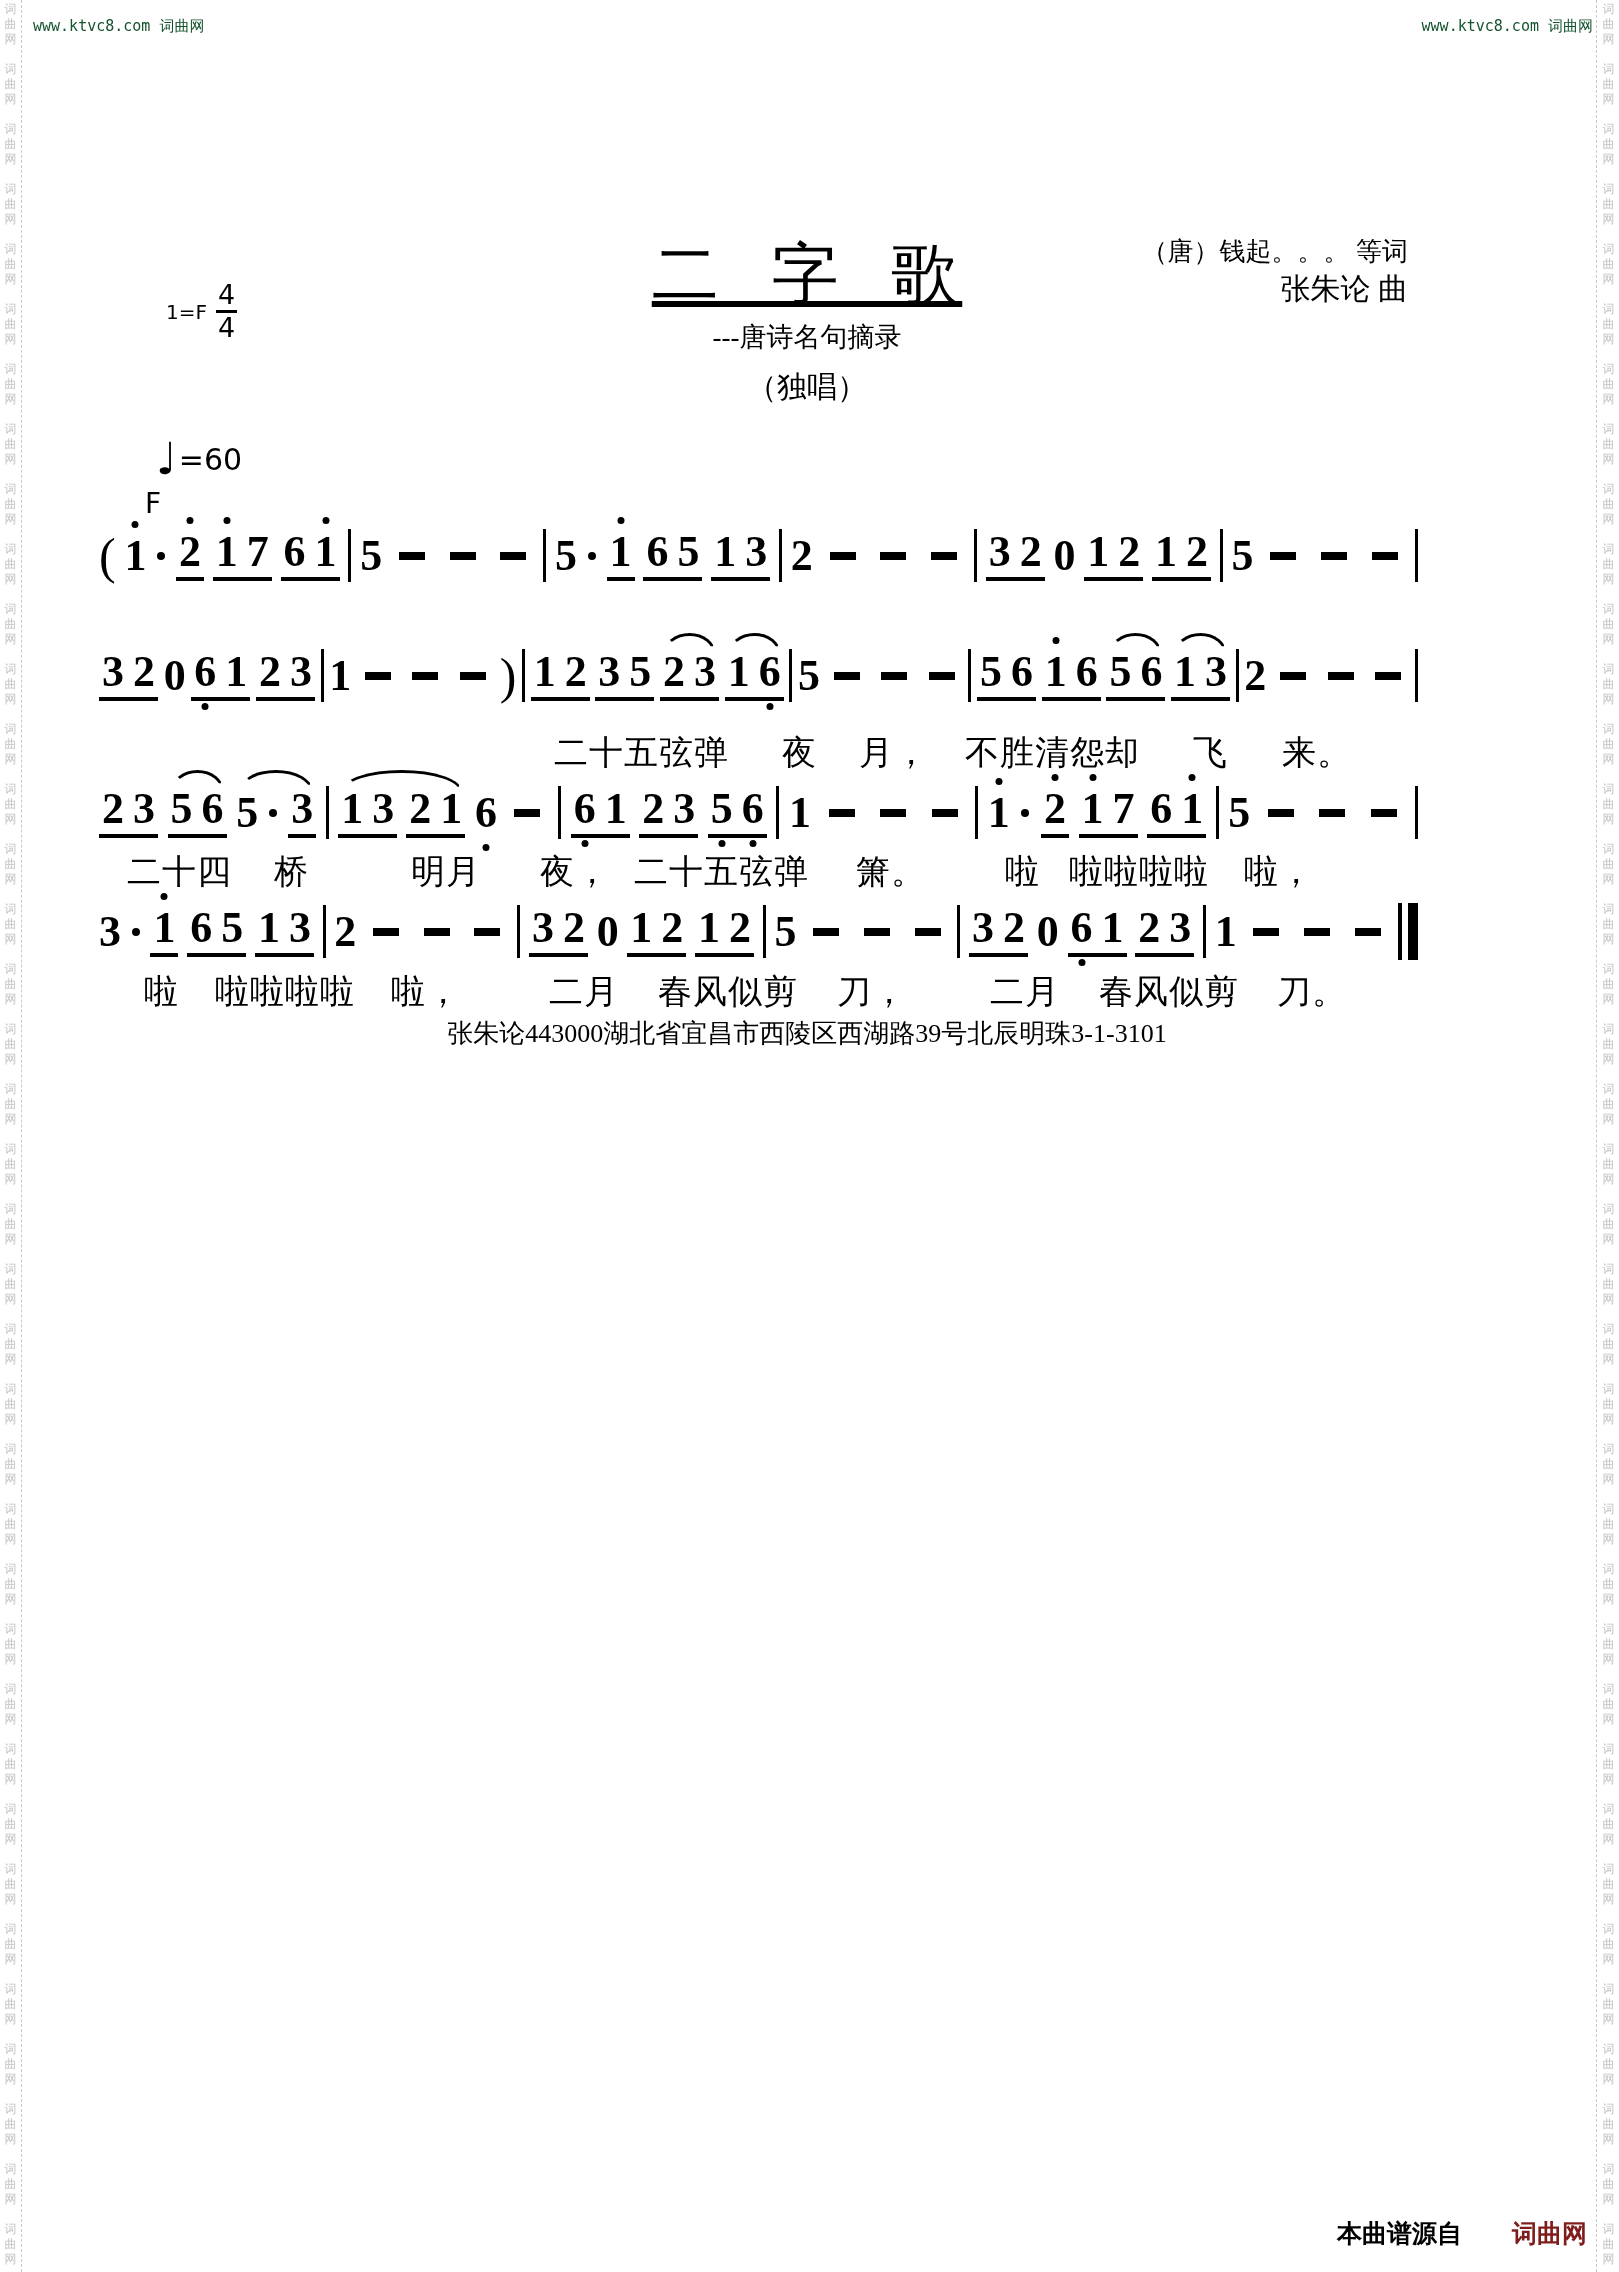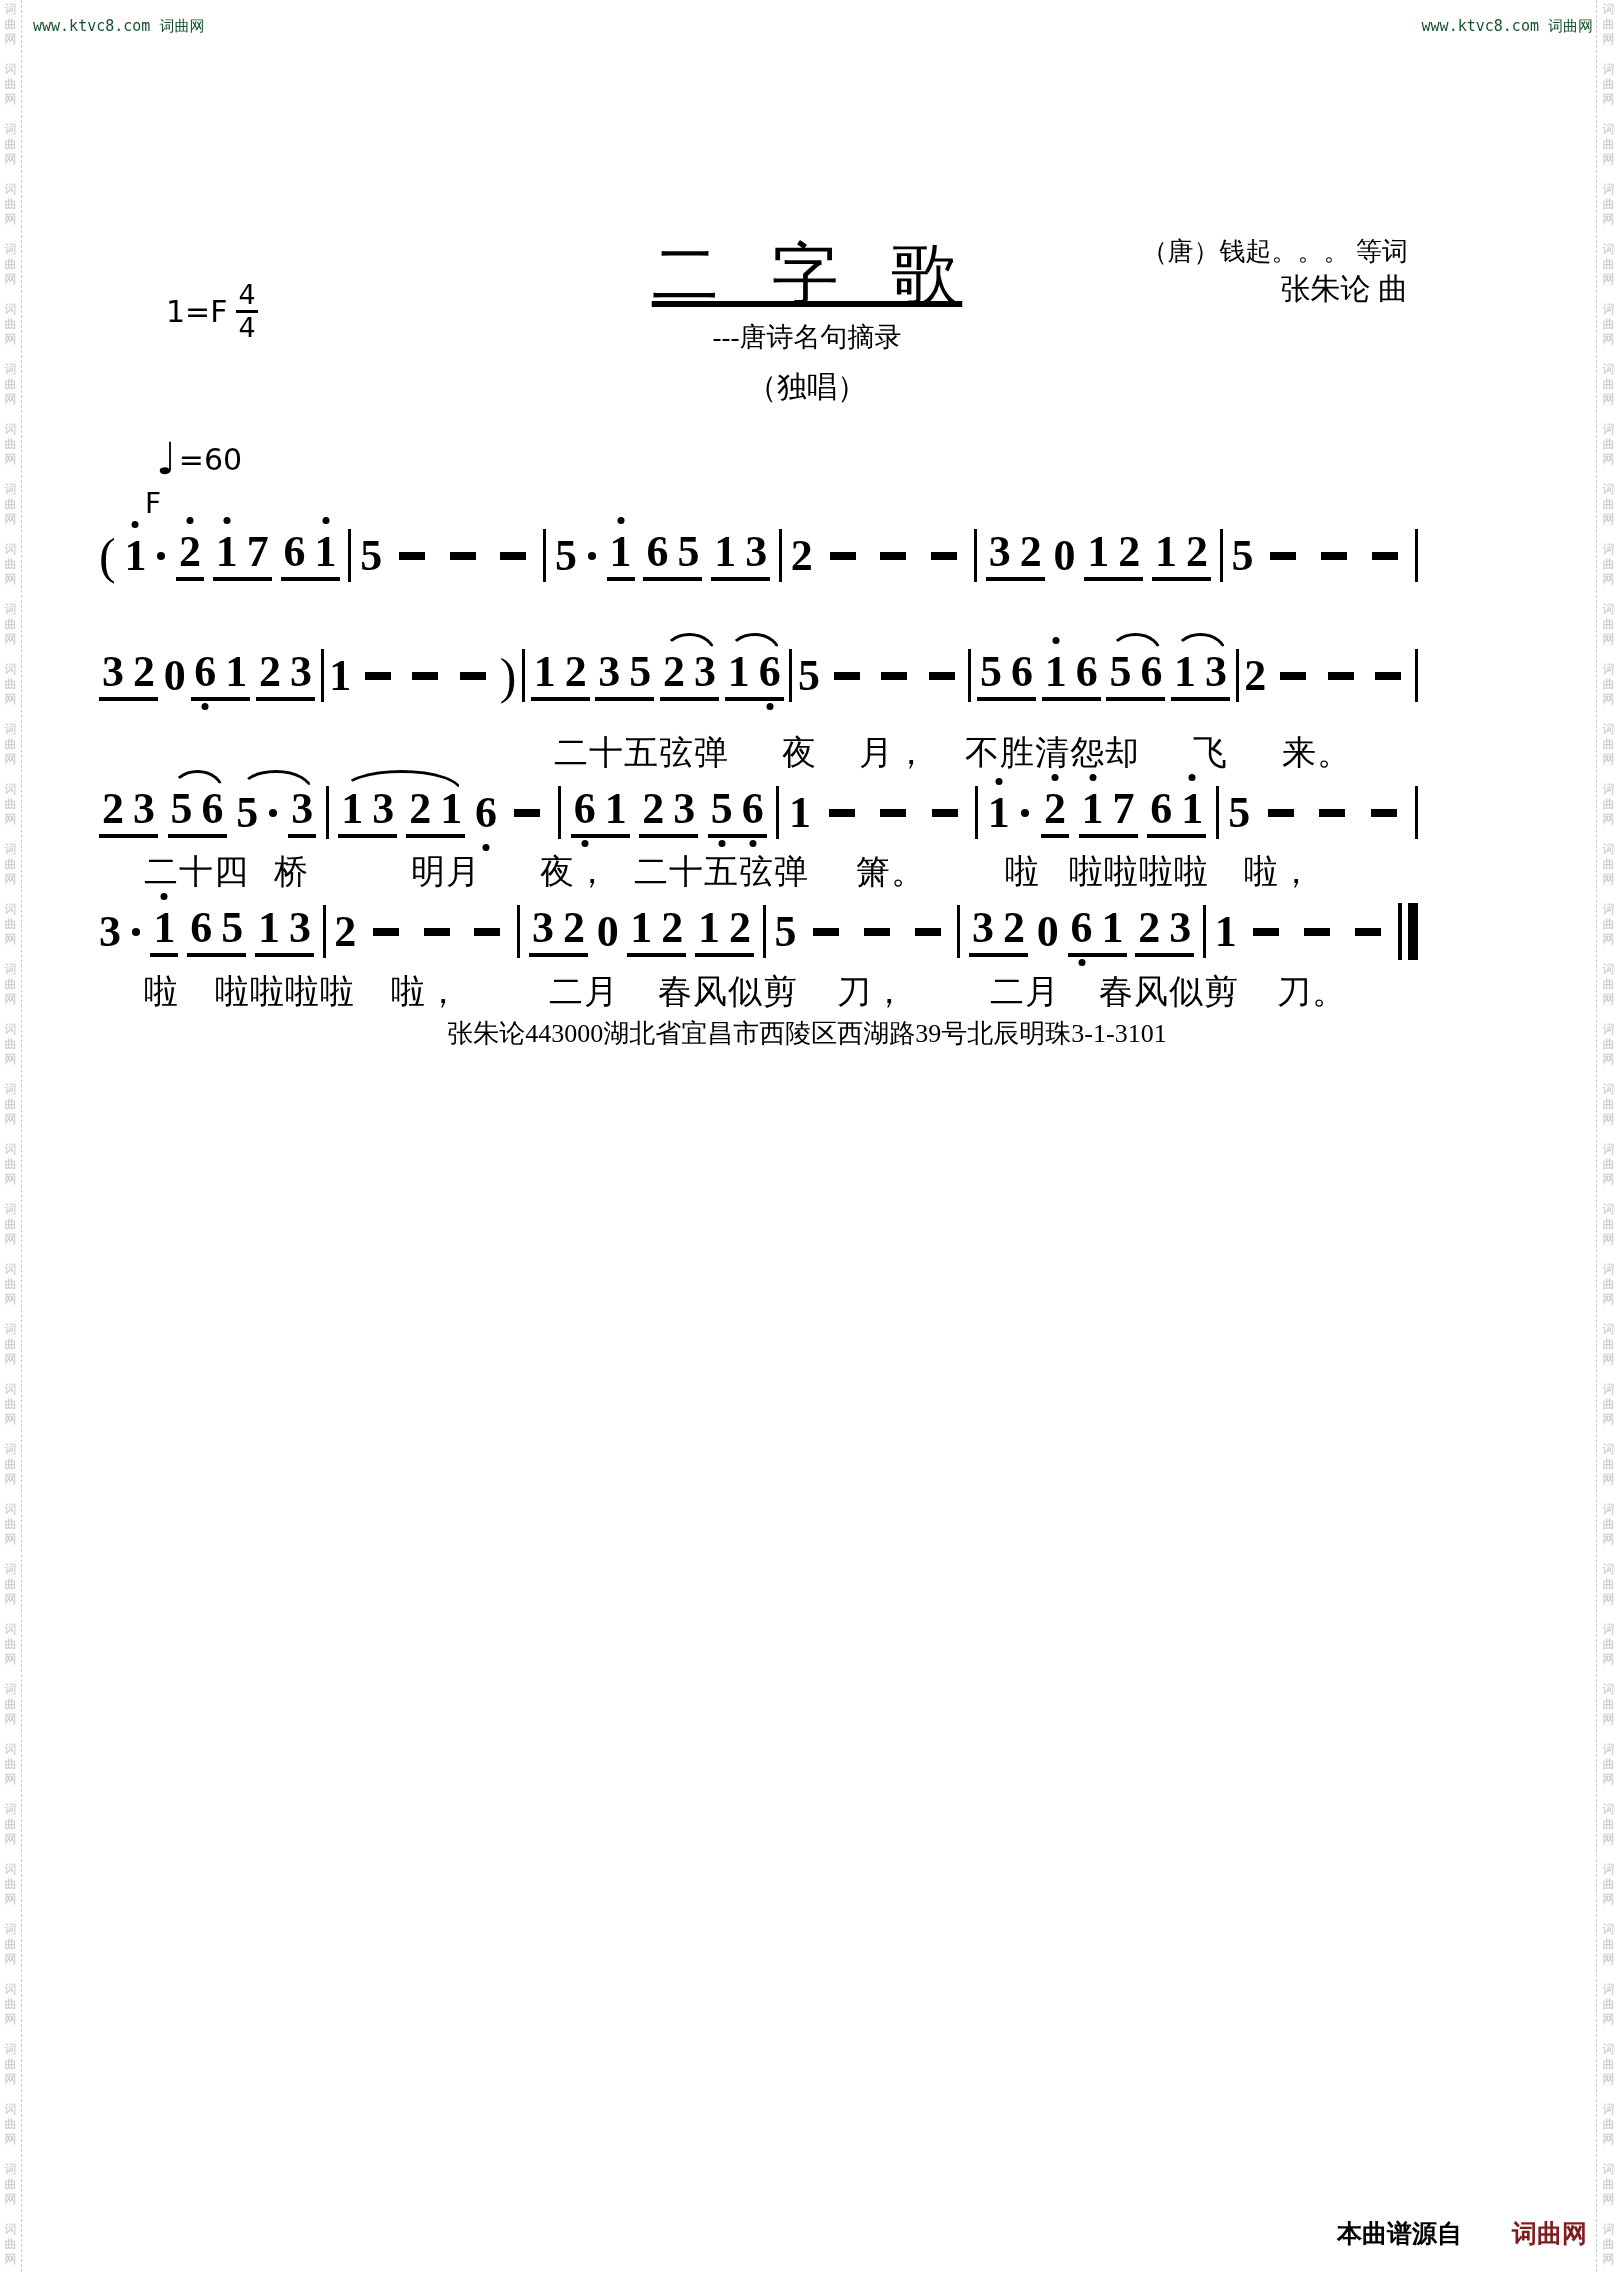--- a/index.html
+++ b/index.html
@@ -23,21 +23,21 @@
   .song-title{top:241px;font:400 67px/1 "Liberation Serif",serif;word-spacing:28px;letter-spacing:4px;text-decoration:underline;}
   .song-subtitle{top:324px;font:400 27px/1 "Liberation Serif",serif;}
   .song-form{top:372px;font:400 30px/1 "Liberation Serif",serif;}
 
   .credits{position:absolute;top:239px;right:212px;text-align:right;}
   .credits .lyr{font:400 26px/1 "Liberation Serif",serif;}
   .credits .cmp{font:400 30px/1 "Liberation Serif",serif;margin-top:9px;}
 
   .keysig{position:absolute;left:166px;top:281px;display:flex;align-items:center;gap:9px;
           font-family:"DejaVu Sans",sans-serif;}
-  .keysig .kv{font-size:30px;line-height:1;}
+  .keysig .kv{font-size:20px;line-height:1;}
   .frac{display:flex;flex-direction:column;align-items:center;font-size:27px;line-height:1.05;}
   .frac .fn{border-bottom:3px solid #000;padding:0 2px 1px;}
   .frac .fd{padding-top:1px;}
 
   .tempo{position:absolute;left:156px;top:437px;display:flex;align-items:flex-end;
          font-family:"DejaVu Sans",sans-serif;}
   .tempo .tnote{font-size:44px;line-height:1;}
   .tempo .tval{font-size:30px;line-height:1;margin:0 0 6px 2px;}
   .chordF{position:absolute;left:145px;top:487px;font:28px "DejaVu Sans",sans-serif;}
 
@@ -689,21 +689,21 @@
 
 <div class="lyric-row" id="lyr2">
     <span class="lyric-seg" style="left: 455px;">二十五弦弹</span>
     <span class="lyric-seg" style="left: 683px;">夜</span>
     <span class="lyric-seg" style="left: 760px;">月，</span>
     <span class="lyric-seg" style="left: 866px;">不胜清怨却</span>
     <span class="lyric-seg" style="left: 1094px;">飞</span>
     <span class="lyric-seg" style="left: 1183px;">来。</span>
   </div>
 <div class="lyric-row" id="lyr3">
-    <span class="lyric-seg" style="left: 45px;">二十四</span>
+    <span class="lyric-seg" style="left: 28px;">二十四</span>
     <span class="lyric-seg" style="left: 175px;">桥</span>
     <span class="lyric-seg" style="left: 312px;">明月</span>
     <span class="lyric-seg" style="left: 441px;">夜，</span>
     <span class="lyric-seg" style="left: 535px;">二十五弦弹</span>
     <span class="lyric-seg" style="left: 757px;">箫。</span>
     <span class="lyric-seg" style="left: 906px;">啦</span>
     <span class="lyric-seg" style="left: 970px;">啦啦啦啦</span>
     <span class="lyric-seg" style="left: 1145px;">啦，</span>
   </div>
 <div class="lyric-row" id="lyr4">

